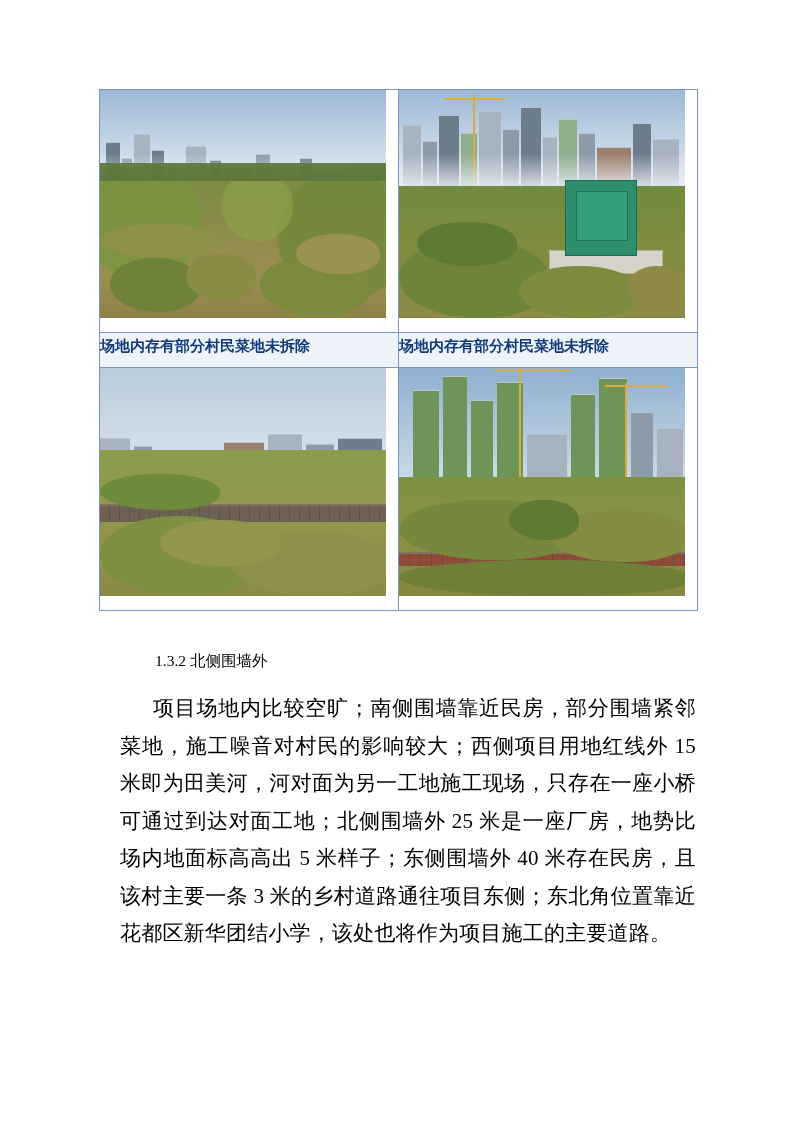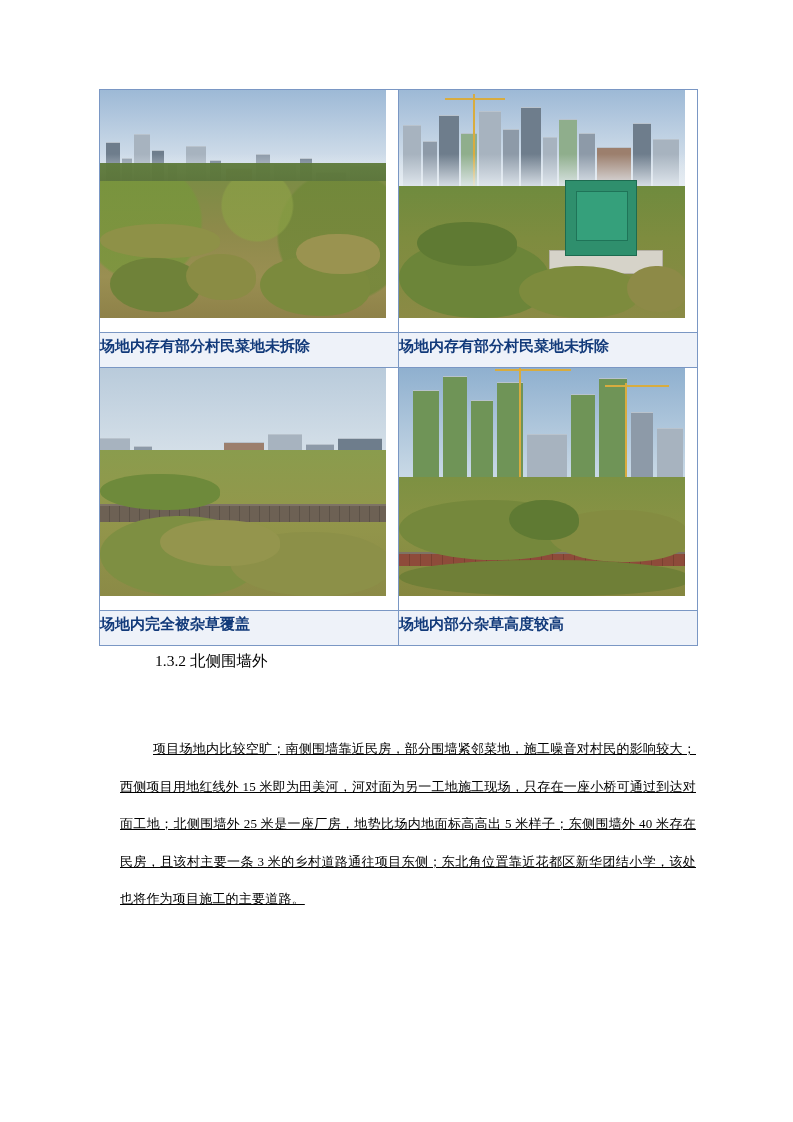--- a/index.html
+++ b/index.html
@@ -154,28 +154,27 @@
     position: absolute;
     left: 155px;
     top: 651px;
     font-size: 15.5px;
     font-family: "Liberation Serif","DejaVu Serif",serif;
     color:#000;
   }
   .para {
     position: absolute;
     left: 120px;
-    top: 730px;
+    top: 690px;
     width: 576px;
-    font-size: 13px;
+    font-size: 21px;
     line-height: 37.5px;
     text-align: justify;
     text-indent: 33px;
     letter-spacing: .2px;
-    text-decoration: underline;
   }
   .page-number {
     position: absolute;
     left: 0;
     top: 1085px;
     width: 793px;
     text-align: center;
     font-size: 12px;
     font-family: "Liberation Serif","DejaVu Serif",serif;
   }
@@ -288,24 +287,20 @@
           <div class="crane" style="left:206px;bottom:calc(48% + 100px);width:64px;height:2px;"></div>
           <div class="ground"></div>
           <div class="wall" style="left:0;bottom:30px;width:286px;height:12px;background:repeating-linear-gradient(90deg,#8e4b3a 0 10px,#7a4030 10px 11px);"></div>
           <div class="grassblob" style="left:0px;bottom:36px;width:180px;height:60px;background:#75883c;"></div>
           <div class="grassblob" style="left:150px;bottom:34px;width:140px;height:52px;background:#848c41;"></div>
           <div class="grassblob" style="left:0px;bottom:0px;width:290px;height:36px;background:#6f7f37;"></div>
           <div class="grassblob" style="left:110px;bottom:56px;width:70px;height:40px;background:#5f7a33;"></div>
         </div>
       </td>
     </tr>
-    <tr>
-      <td class="caption-cell">场地内完全被杂草覆盖</td>
-      <td class="caption-cell">场地内部分杂草高度较高</td>
-    </tr>
   </tbody>
     </table>
 
   <div class="heading">1.3.2 北侧围墙外</div>
 
   <div class="para">项目场地内比较空旷；南侧围墙靠近民房，部分围墙紧邻菜地，施工噪音对村民的影响较大；西侧项目用地红线外 15 米即为田美河，河对面为另一工地施工现场，只存在一座小桥可通过到达对面工地；北侧围墙外 25 米是一座厂房，地势比场内地面标高高出 5 米样子；东侧围墙外 40 米存在民房，且该村主要一条 3 米的乡村道路通往项目东侧；东北角位置靠近花都区新华团结小学，该处也将作为项目施工的主要道路。</div>
 
 
 </div>
 

